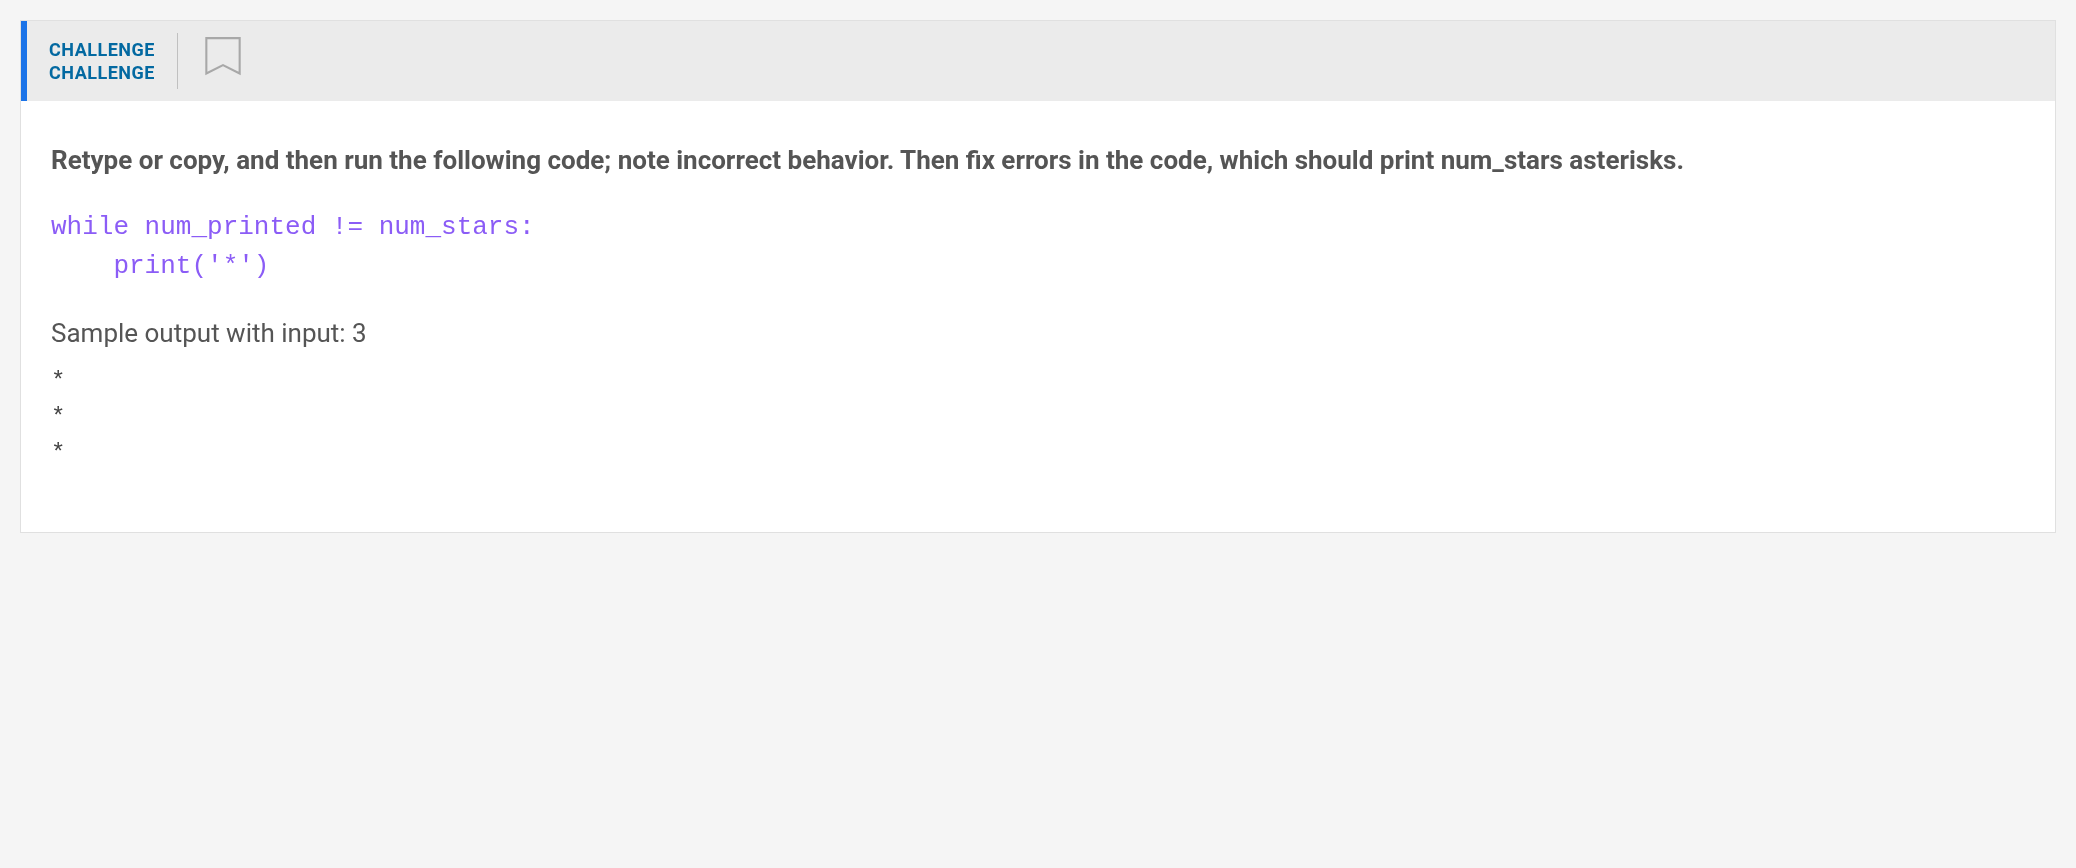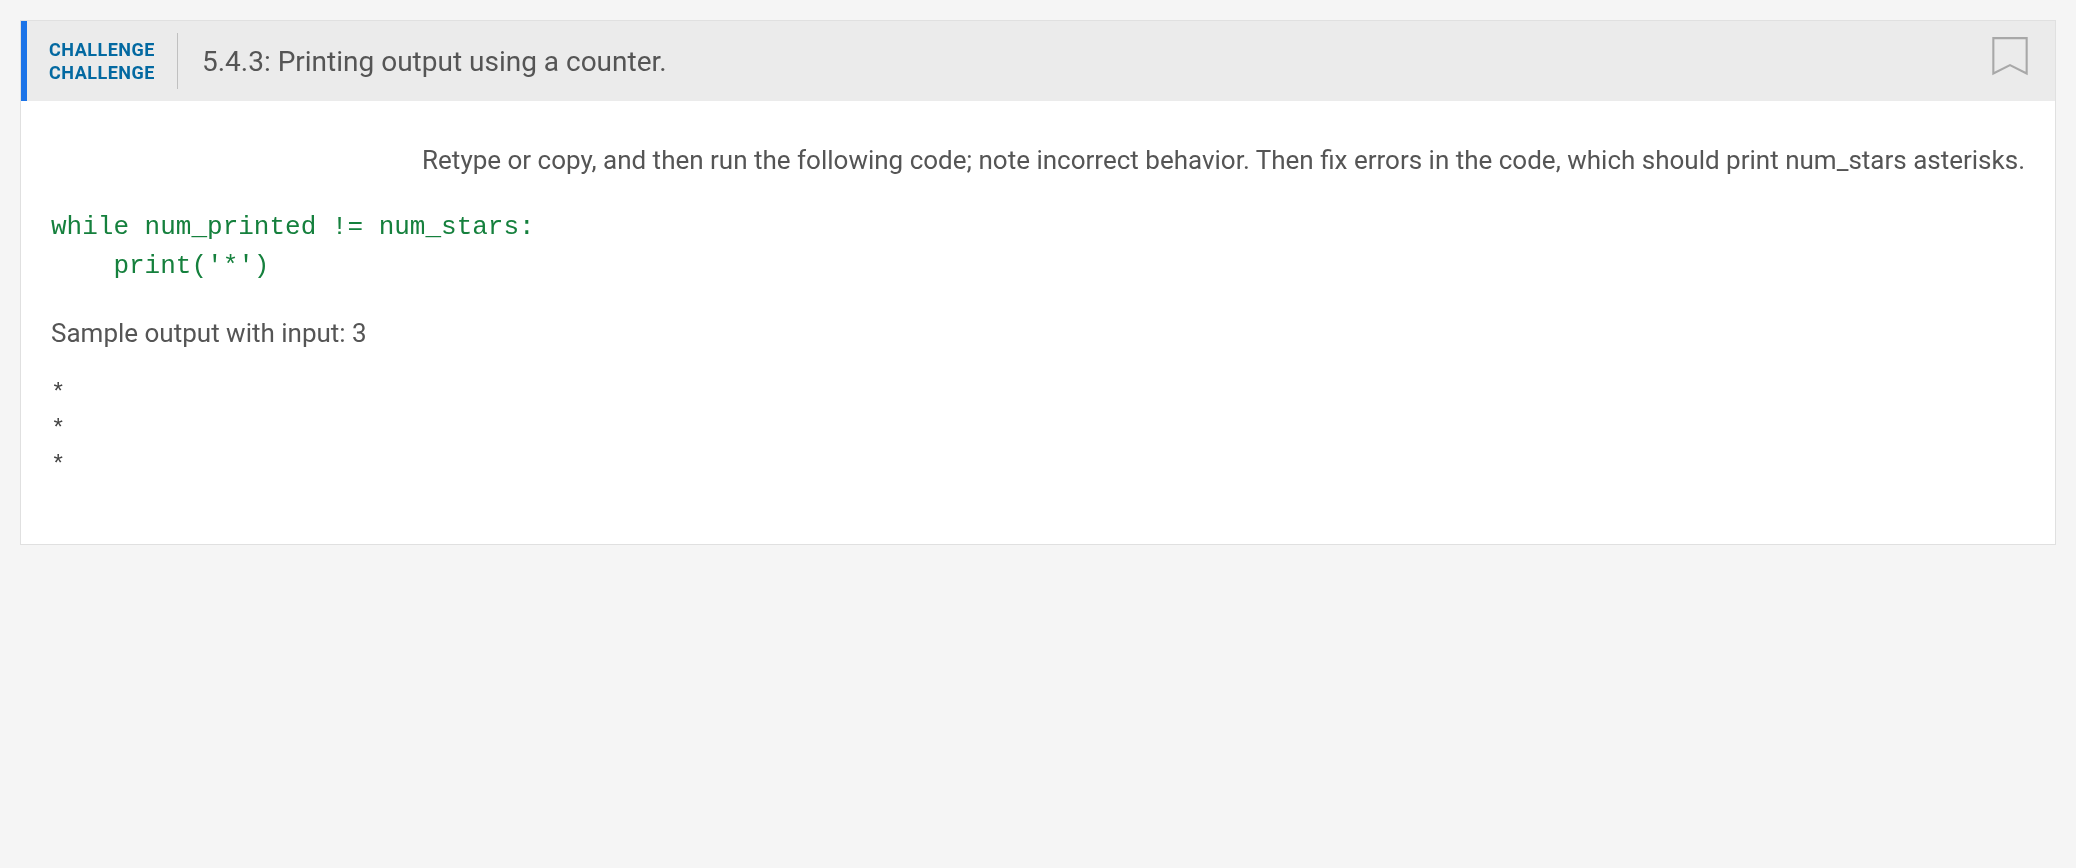--- a/index.html
+++ b/index.html
@@ -62,54 +62,52 @@
       height: 50px;
     }
     .content-area {
       padding: 40px 30px 60px 30px;
       color: #555;
       font-size: 26px;
       line-height: 1.5;
     }
     .prose {
       margin-bottom: 28px;
-      font-weight: 400;
-      text-align: right;
+      font-weight: 700;
     }
     .code-block {
       font-family: "Courier New", Courier, monospace;
       white-space: pre;
       font-size: 26px;
       line-height: 1.5;
       margin-bottom: 28px;
-      color: #15803d;
+      color: #8b5cf6;
       letter-spacing: 0;
     }
     .sample-label {
-      margin-bottom: 23px;
+      margin-bottom: 11px;
     }
     .sample-output {
       font-family: "Courier New", Courier, monospace;
       white-space: pre;
       font-size: 24px;
       line-height: 1.5;
       color: #444;
     }
   </style>
 </head>
 <body>
 
 <div class="panel">
   <div class="header-bar">
     <div class="challenge-label">
       <span>CHALLENGE</span>
       <span>CHALLENGE</span>
     </div>
     <div class="vertical-divider"></div>
-    <div class="title-area">5.4.3: Printing output using a counter.</div>
     <div class="bookmark-slot">
       <svg viewBox="0 0 40 48">
         <path d="M4 2 L36 2 L36 36 L20 28 L4 36 Z" fill="none" stroke="#a8a8a8" stroke-width="2"></path>
       </svg>
     </div>
   </div>
   <div class="content-area">
     <p class="prose">Retype or copy, and then run the following code; note incorrect behavior. Then fix errors in the code, which should print num_stars asterisks.</p>
     <div class="code-block">while num_printed != num_stars:
     print('*')</div>

